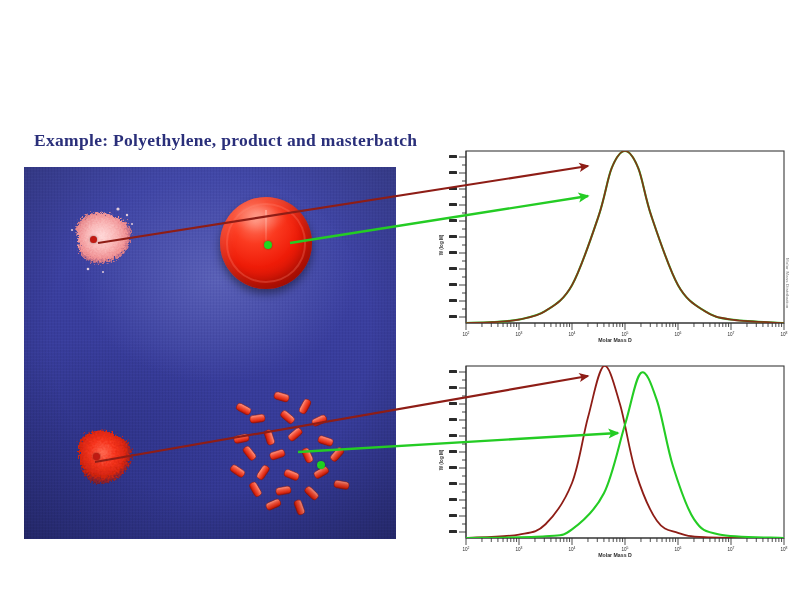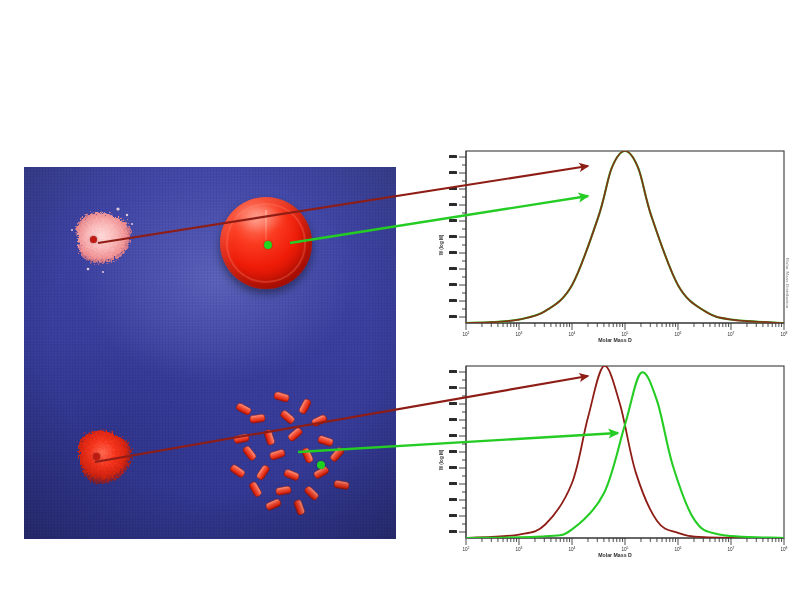--- a/index.html
+++ b/index.html
@@ -105,20 +105,21 @@
     letter-spacing:.2px;
     transform-origin:0 0;
     white-space:nowrap;
   }
 </style>
 </head>
 <body>
 
 <div id="stage">
 
+  <div id="slide-title">Example: Polyethylene, product and masterbatch</div>
 
   <div id="photo">
     <div class="weave"></div>
 
     <div class="powder" id="powder-pink">
       <svg width="84" height="74" viewBox="0 0 84 74">
         <defs>
           <radialGradient id="gPink" cx="46%" cy="46%" r="58%">
             <stop offset="0%" stop-color="#ffd9d9"></stop>
             <stop offset="45%" stop-color="#f9b6b6"></stop>

